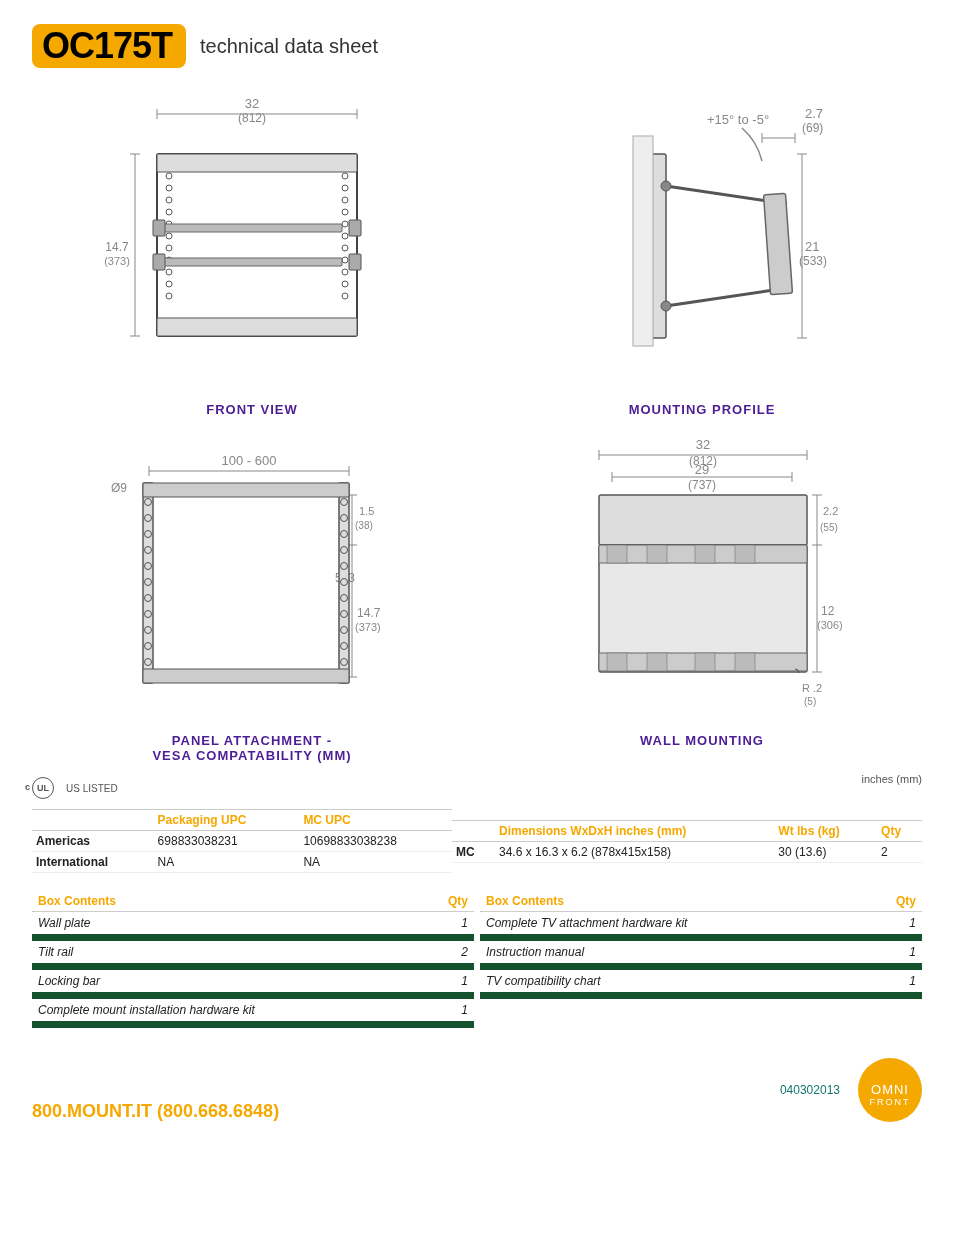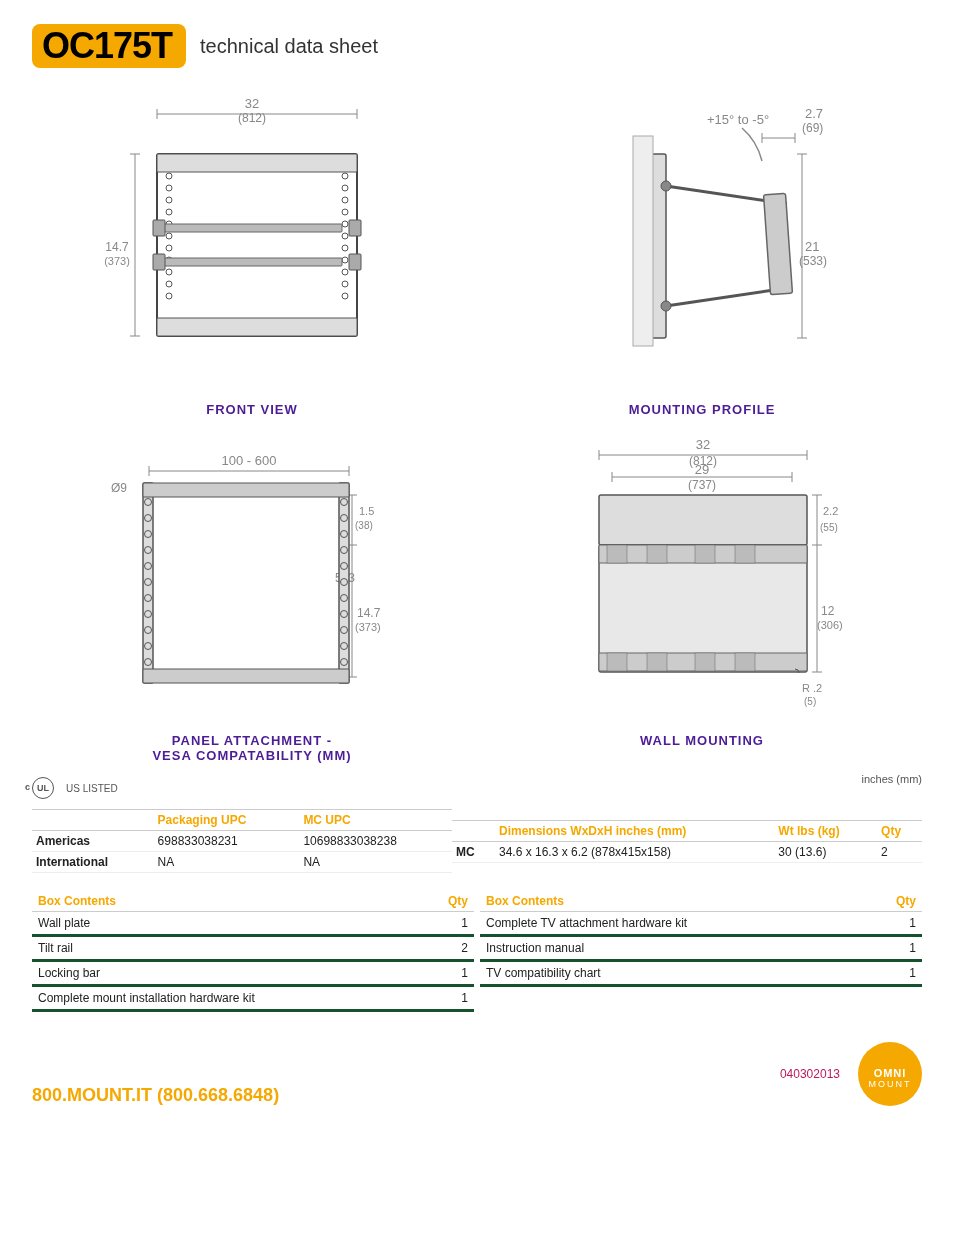--- a/index.html
+++ b/index.html
@@ -167,60 +167,61 @@
       color: #F5A800;
       padding: 3px 6px;
       border-bottom: 1px solid #ccc;
       text-align: left;
     }
     table.contents-table th.qty-col {
       text-align: right;
     }
     table.contents-table td {
       padding: 4px 6px;
-      border-bottom: 3px solid #14532d;
+      border-bottom: 7px solid #14532d;
+      font-style: italic;
     }
     table.contents-table td.qty-val {
       text-align: right;
     }
 
     
     .footer {
       display: flex;
       justify-content: space-between;
       align-items: flex-end;
       margin-top: 30px;
     }
     .footer-phone {
       font-size: 18px;
       font-weight: 700;
       color: #F5A800;
     }
     .footer-code {
       font-size: 12px;
-      color: #be185d;
+      color: #0f766e;
     }
     .omni-logo {
       display: flex;
       flex-direction: column;
       align-items: center;
     }
     .omni-circle {
       width: 64px;
       height: 64px;
       border-radius: 50%;
       background: #F5A800;
       display: flex;
       flex-direction: column;
       align-items: center;
       justify-content: center;
     }
     .omni-text-omni {
-      font-size: 11px;
-      font-weight: 700;
+      font-size: 13px;
+      font-weight: 400;
       color: #fff;
       letter-spacing: 1px;
       margin-top: 8px;
     }
     .omni-text-mount {
       font-size: 9px;
       color: #fff;
       letter-spacing: 2px;
     }
   </style>
@@ -561,19 +562,19 @@
     </div>
   </div>
 
   <div class="footer">
     <span class="footer-phone">800.MOUNT.IT (800.668.6848)</span>
     <div style="display:flex; align-items:center; gap:18px;">
       <span class="footer-code">040302013</span>
       <div class="omni-logo">
         <div class="omni-circle">
           <span class="omni-text-omni">OMNI</span>
-          <span class="omni-text-mount">MOUNT</span>
+          <span class="omni-text-mount">FRONT</span>
         </div>
       </div>
     </div>
   </div>
 
 </div>
 
 </body></html>

